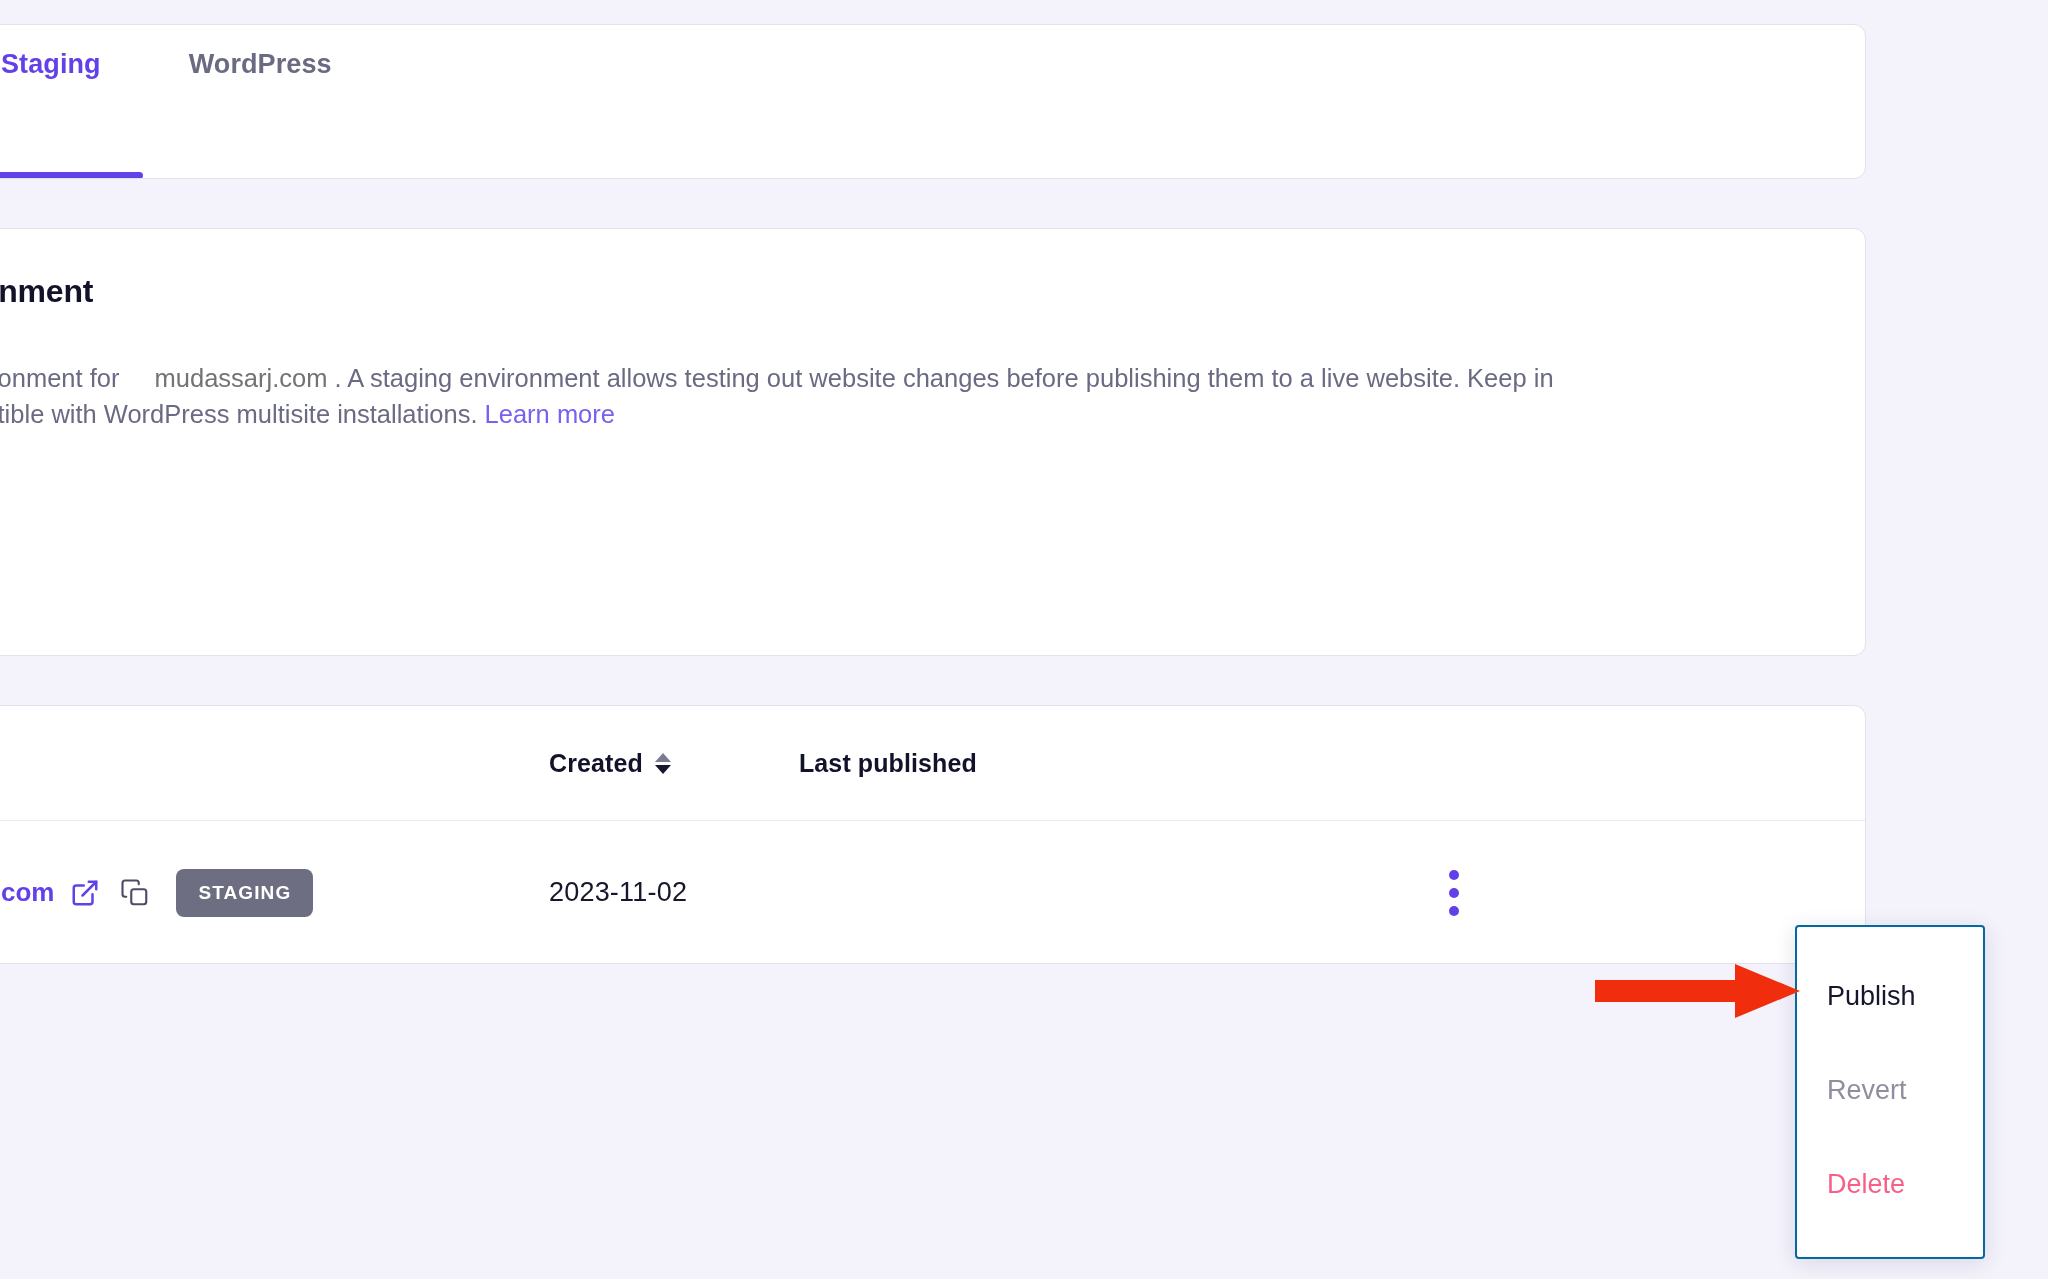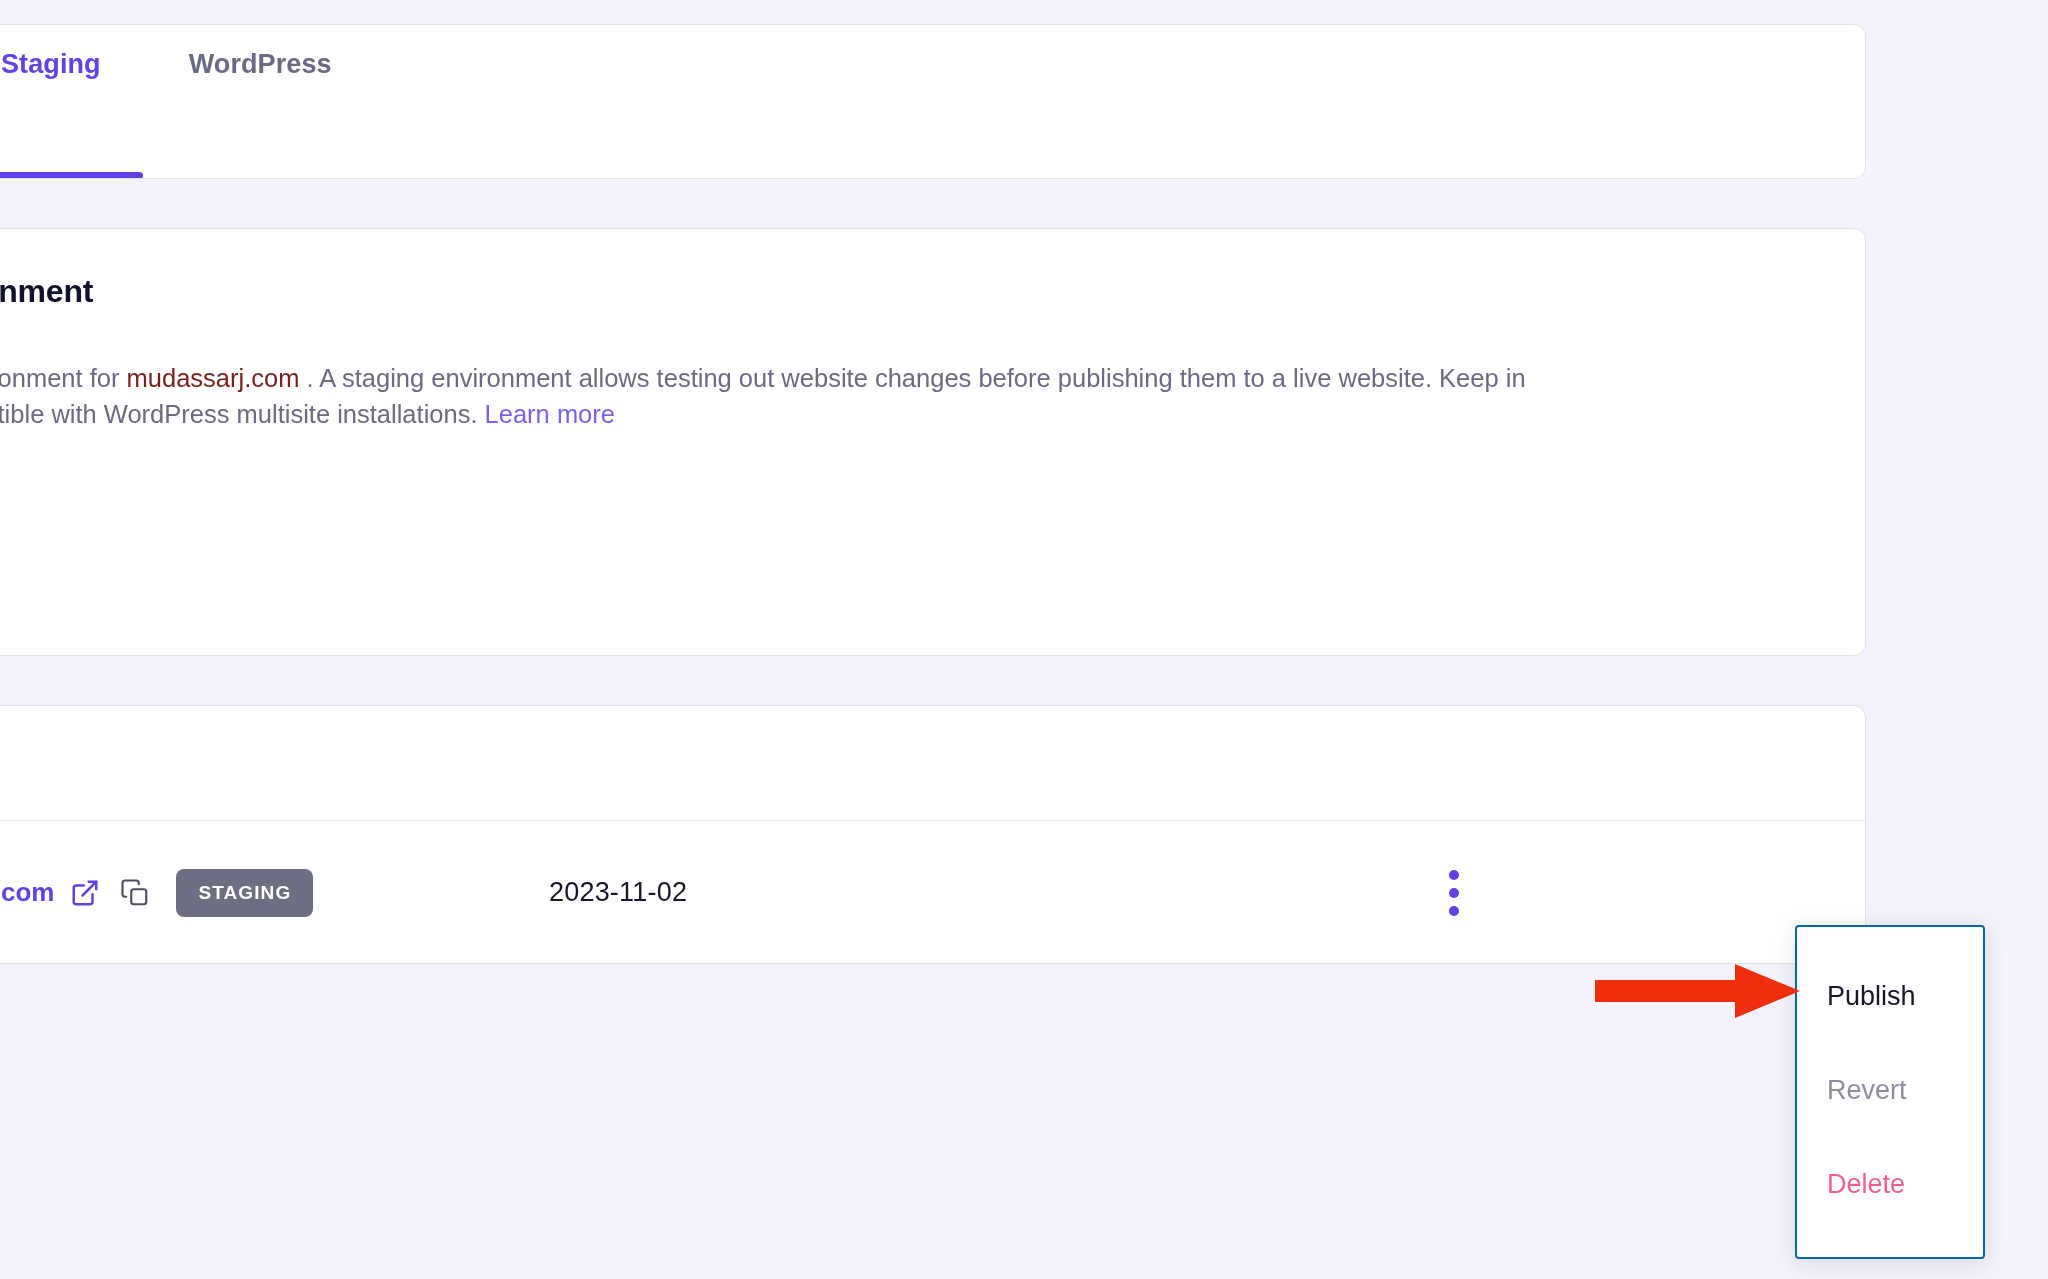--- a/index.html
+++ b/index.html
@@ -92,23 +92,24 @@
   }
   .env-desc {
     margin-top: 50px;
     padding-left: 120px;
     font-size: 25.5px;
     line-height: 1.42;
     color: #6a6a83;
     max-width: 1800px;
   }
   .env-desc a, .link-inline {
-    color: #7f1d1d;
+    color: #737373;
     text-decoration: none;
     cursor: pointer;
+    margin-left: 28px;
   }
   .env-desc .learn { color: #7b5ff0; }
 
   
   #table-card {
     left: -80px;
     top: 705px;
     width: 1946px;
     height: 259px;
     overflow: visible;
@@ -270,20 +271,32 @@
     </div>
   </div>
 
   <div class="card" id="table-card">
     <div class="table-clip">
 
       <div class="t-head">
         <div class="cell c-site">
           <span class="th"></span>
         </div>
+        <div class="cell c-created">
+          <span class="th">
+            <span>Created</span>
+            <span class="sort-ic">
+              <i class="up"></i>
+                <i class="down"></i>
+            </span>
+          </span>
+        </div>
+        <div class="cell c-pub">
+          <span class="th">Last published</span>
+        </div>
       </div>
 
       <div class="t-row">
 
         <div class="cell c-site">
           <span class="site-name">com</span>
 
           <span class="ic-btn" style="margin-left:16px">
             <svg width="30" height="30" viewBox="0 0 24 24" fill="none" stroke="#6341e8" stroke-width="2" stroke-linecap="round" stroke-linejoin="round">
               <path d="M18 13v6a2 2 0 0 1-2 2H5a2 2 0 0 1-2-2V8a2 2 0 0 1 2-2h6"></path>

